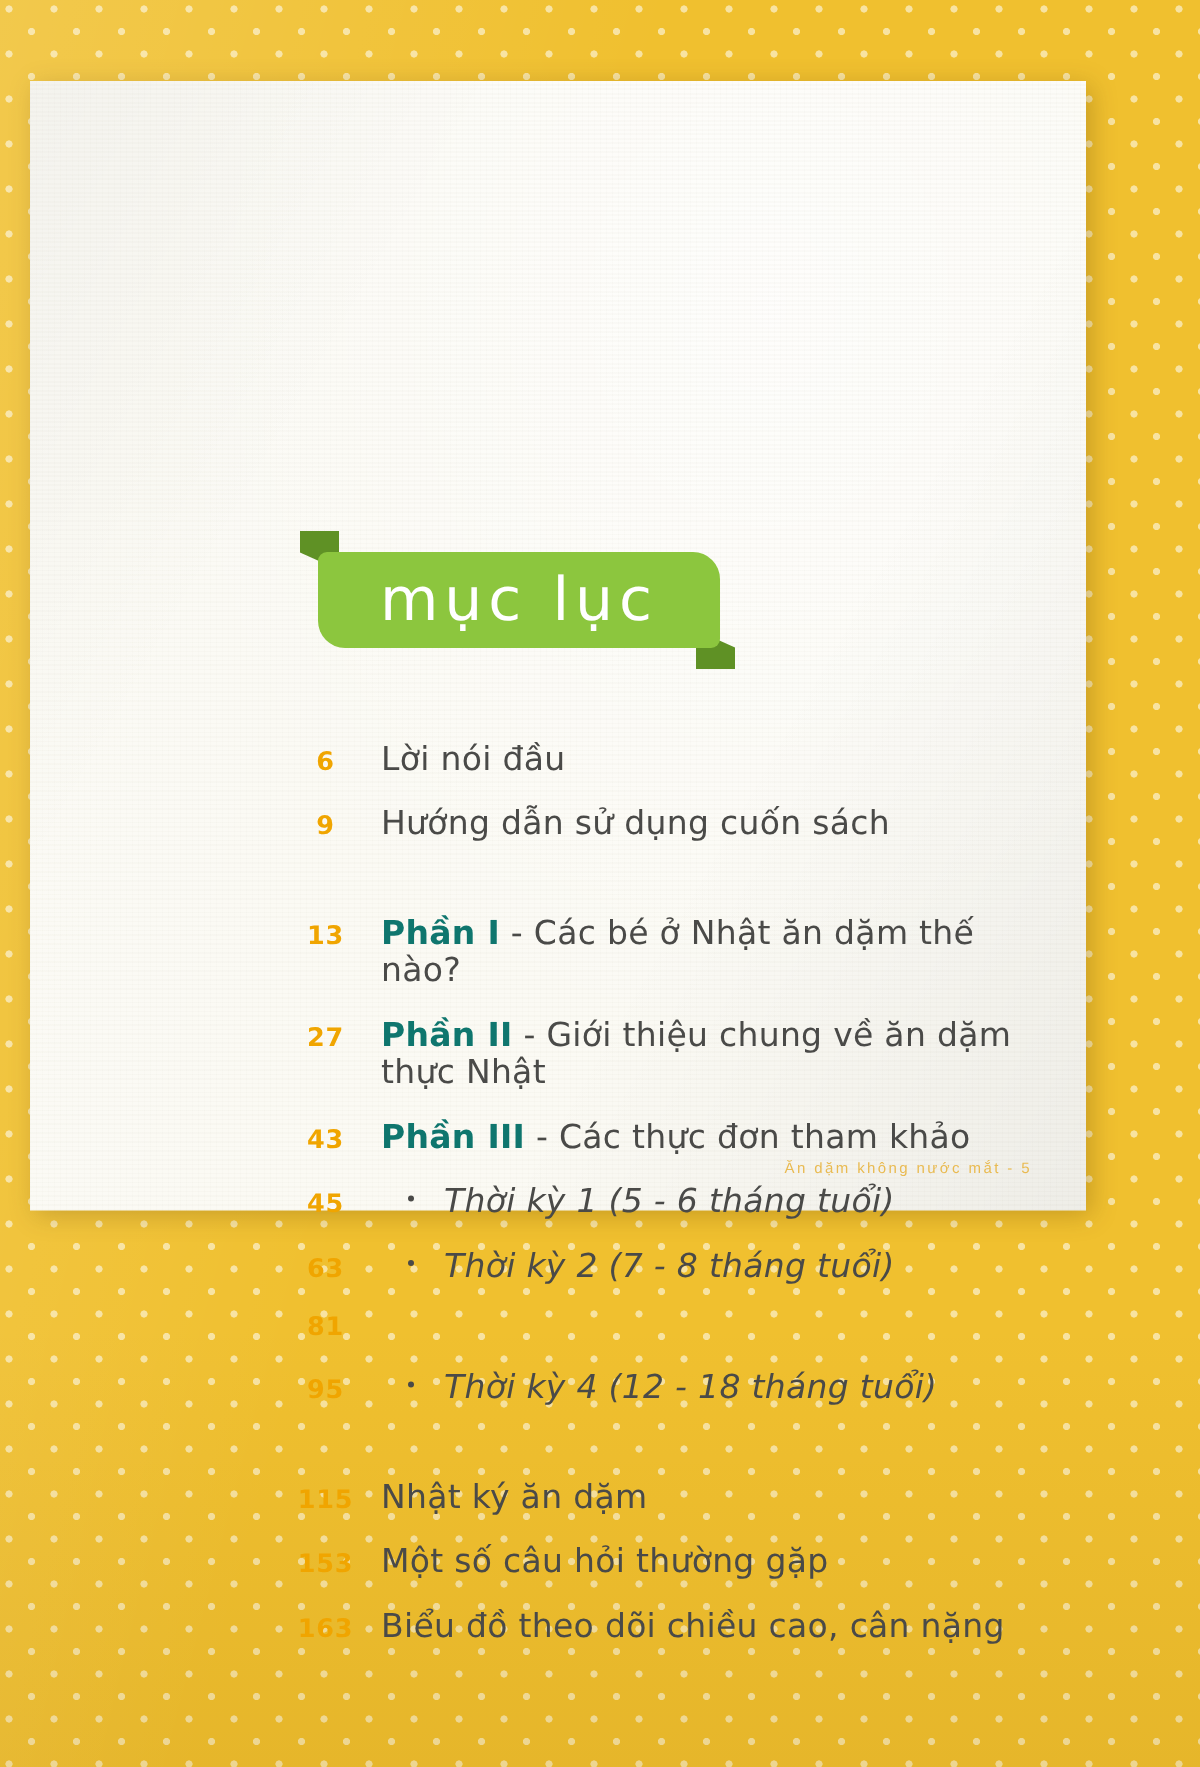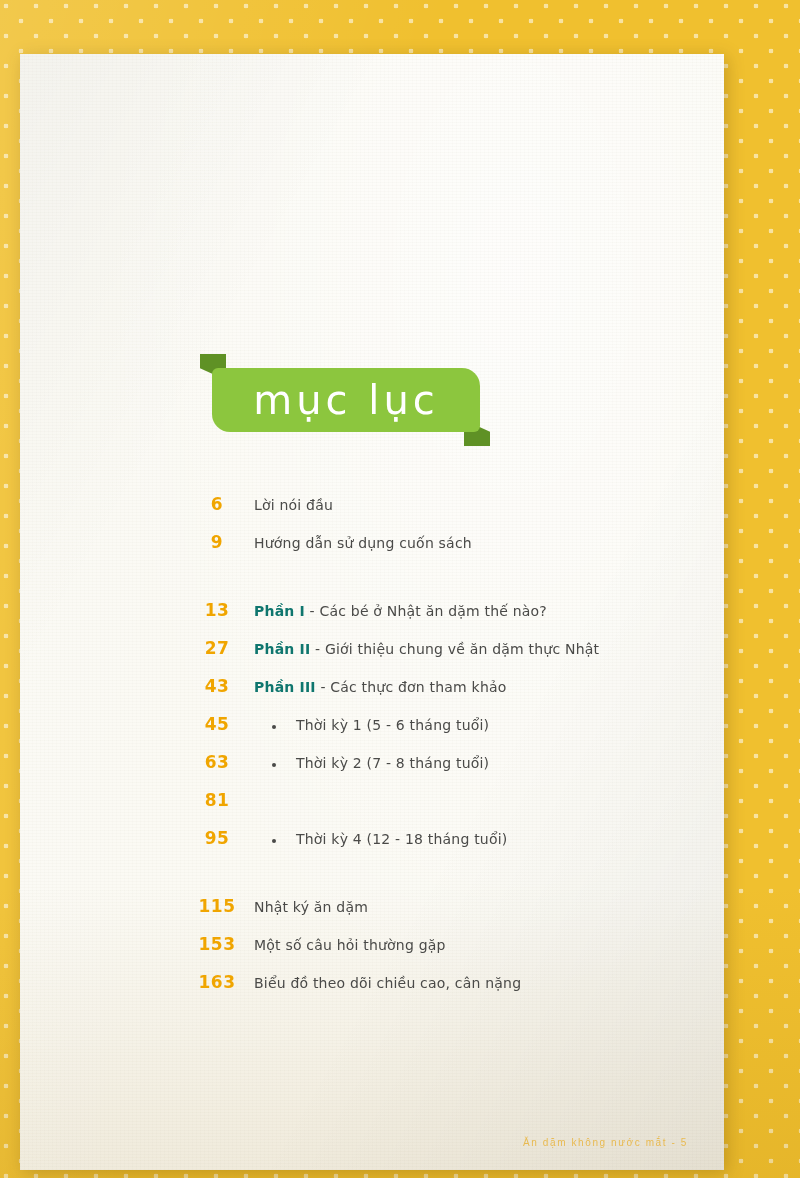--- a/index.html
+++ b/index.html
@@ -35,21 +35,21 @@
       linear-gradient(0deg, rgba(140,95,0,0.10) 0%, rgba(140,95,0,0) 25%);
     pointer-events: none;
   }
 
   
   #sheet {
     position: absolute;
     left: 20px;
     top: 54px;
     width: 704px;
-    height: 1116px;
+    height: 753px;
     background: #fbfaf4;
     box-shadow: 3px 3px 16px rgba(90,60,0,0.28);
   }
   #sheet::before {
     content: "";
     position: absolute;
     inset: 0;
     background:
       linear-gradient(120deg, rgba(0,0,0,0.035) 0%, rgba(0,0,0,0) 28%),
       linear-gradient(300deg, rgba(0,0,0,0.05) 0%, rgba(0,0,0,0) 35%),
@@ -146,31 +146,32 @@
     text-align: center;
     color: #f0a500;
     font-size: 17px;
     font-weight: 700;
     letter-spacing: 0.5px;
     font-family: "DejaVu Sans", sans-serif;
   }
   .toc-title {
     flex: 1 1 auto;
     color: #4a4a48;
-    font-size: 14px;
+    font-size: 22px;
     font-family: "DejaVu Sans", sans-serif;
     letter-spacing: 0.2px;
   }
   .toc-title .part {
     font-weight: 700;
     color: #0f766e;
   }
   .toc-row.sub .toc-title {
     padding-left: 42px;
     position: relative;
+    font-style: italic;
   }
   .toc-row.sub .bullet {
     position: absolute;
     left: 18px;
     top: 8px;
     width: 4px;
     height: 4px;
     border-radius: 50%;
     background: #4a4a48;
   }

